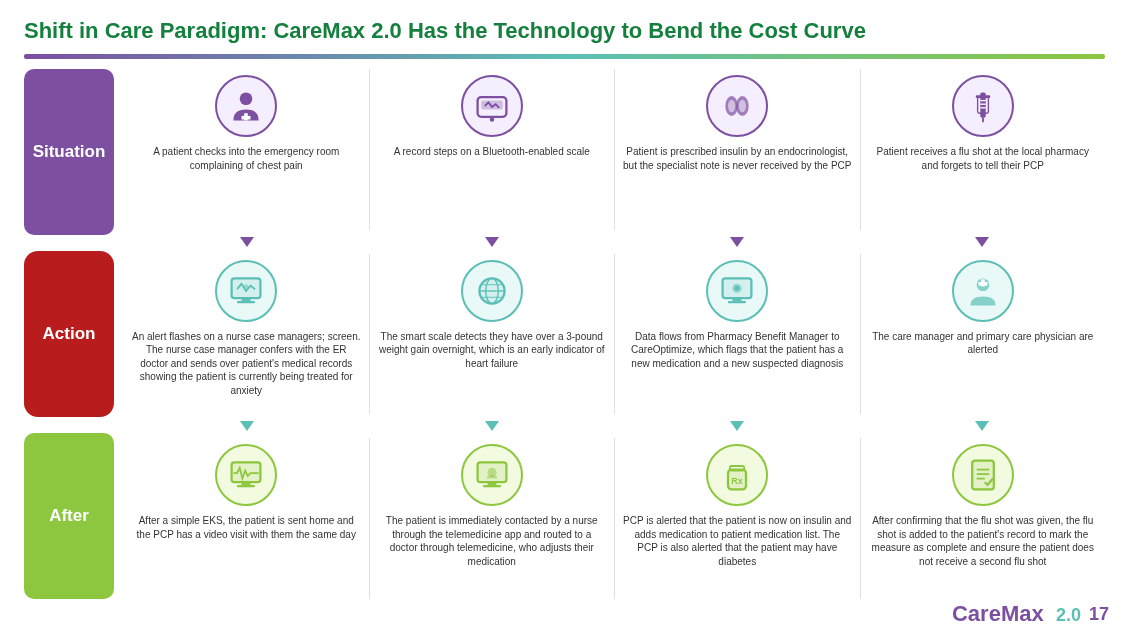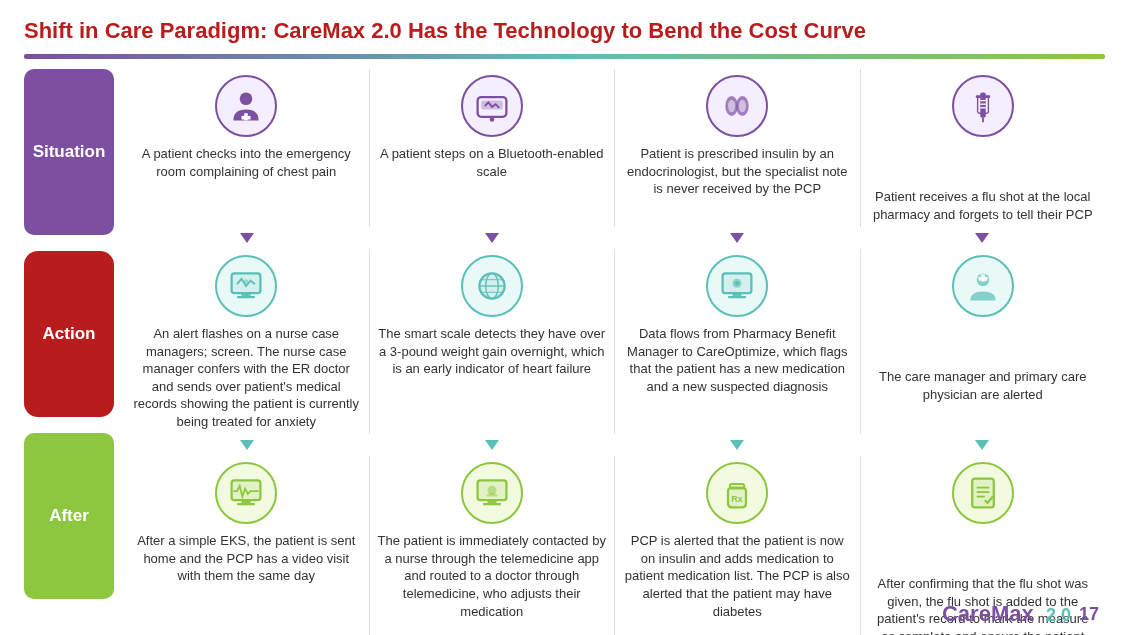--- a/index.html
+++ b/index.html
@@ -13,21 +13,21 @@
     }
     .page {
       width: 1129px;
       height: 635px;
       padding: 18px 24px 10px 24px;
       position: relative;
     }
     .main-title {
       font-size: 22px;
       font-weight: bold;
-      color: #b91c1c;
+      color: #15803d;
       margin-bottom: 10px;
     }
     .top-bar {
       height: 5px;
       background: linear-gradient(to right, #7c4fa0, #5bbfb5, #8dc63f);
       margin-bottom: 10px;
       border-radius: 2px;
     }
     .grid-wrapper {
       display: flex;
@@ -73,21 +73,21 @@
       flex: 1;
       display: flex;
       flex-direction: column;
       align-items: center;
       justify-content: flex-start;
       padding: 6px 8px 4px 8px;
       border-right: 1px solid #e0e0e0;
       text-align: center;
       position: relative;
     }
-    .cell:last-child { border-right: none; gap: 43px; }
+    .cell:last-child { border-right: none; }
 
     
     .icon-circle {
       width: 62px;
       height: 62px;
       border-radius: 50%;
       border: 2.5px solid;
       display: flex;
       align-items: center;
       justify-content: center;
@@ -101,21 +101,21 @@
     .ic-purple { border-color: #7c4fa0; background: #f5eeff; }
     .ic-teal { border-color: #5bbfb5; background: #e8f9f8; }
     .ic-green { border-color: #8dc63f; background: #f2fadf; }
 
     
     .fill-purple { fill: #7c4fa0; }
     .fill-teal { fill: #5bbfb5; }
     .fill-green { fill: #8dc63f; }
 
     .cell-text {
-      font-size: 13px;
+      font-size: 10px;
       color: #333;
       line-height: 1.35;
       text-align: center;
       margin-top: 2px;
     }
 
     
     .arrow-row {
       display: flex;
       flex-direction: row;
@@ -134,21 +134,21 @@
       border-right: 7px solid transparent;
       border-top: 10px solid;
     }
     .arrow-purple { border-top-color: #7c4fa0; }
     .arrow-teal { border-top-color: #5bbfb5; }
 
     
     .footer {
       position: absolute;
       bottom: 8px;
-      right: 30px;
+      right: 20px;
       display: flex;
       align-items: center;
       gap: 4px;
     }
     .footer-logo {
       font-size: 22px;
       font-weight: bold;
       color: #5bbfb5;
     }
     .footer-logo span { color: #7c4fa0; }
@@ -198,21 +198,21 @@
 
         <div class="cell">
           <div class="icon-circle ic-purple">
             <svg viewBox="0 0 40 40">
               <rect x="4" y="10" width="32" height="22" rx="4" fill="none" stroke="#7c4fa0" stroke-width="2.5"></rect>
               <rect x="8" y="14" width="24" height="10" rx="2" class="fill-purple" opacity="0.3"></rect>
               <path d="M12 20 L16 16 L20 21 L24 18 L28 22" stroke="#7c4fa0" stroke-width="2" fill="none"></path>
               <circle cx="20" cy="35" r="2.5" class="fill-purple"></circle>
             </svg>
           </div>
-          <p class="cell-text">A patient steps on a Bluetooth-enabled scale</p>
+          <p class="cell-text">A record steps on a Bluetooth-enabled scale</p>
         </div>
 
         <div class="cell">
           <div class="icon-circle ic-purple">
             <svg viewBox="0 0 40 40">
               <ellipse cx="14" cy="20" rx="7" ry="11" class="fill-purple" opacity="0.7"></ellipse>
               <ellipse cx="26" cy="20" rx="7" ry="11" class="fill-purple" opacity="0.7"></ellipse>
               <ellipse cx="14" cy="20" rx="4" ry="7" fill="white" opacity="0.5"></ellipse>
               <ellipse cx="26" cy="20" rx="4" ry="7" fill="white" opacity="0.5"></ellipse>
             </svg>

